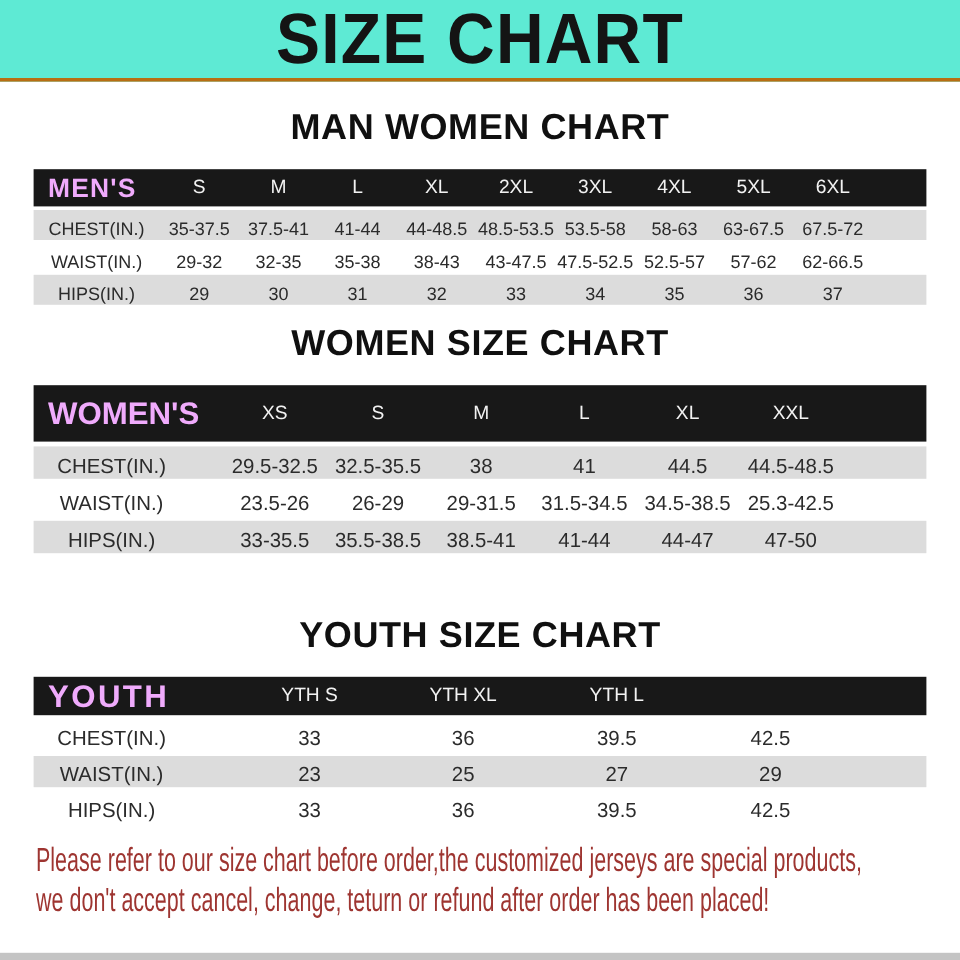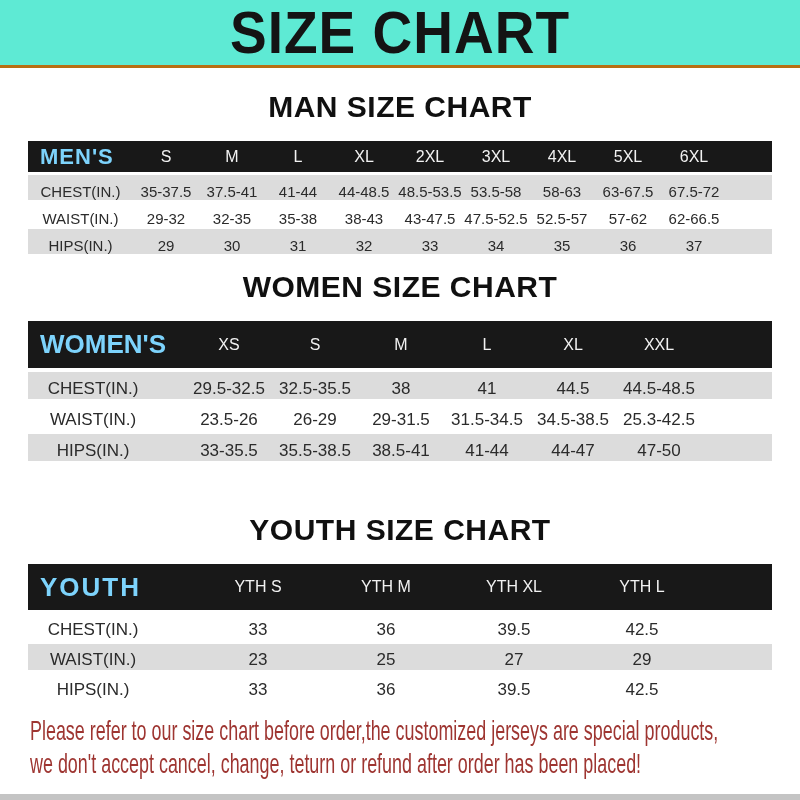--- a/index.html
+++ b/index.html
@@ -19,21 +19,21 @@
   .section-heading{
     margin:0;text-align:center;font-size:30px;font-weight:bold;
     color:#101010;letter-spacing:0.5px;
   }
   .h-men{margin-top:22px}
   .h-women{margin-top:16px}
   .h-youth{margin-top:52px}
 
   .table{margin:17px 28px 0}
   .thead{background:#181818;display:flex;align-items:center}
-  .thead .tlabel{color:#7dd3fc;font-weight:bold;text-align:left;padding-left:12px;box-sizing:border-box}
+  .thead .tlabel{color:#f0abfc;font-weight:bold;text-align:left;padding-left:12px;box-sizing:border-box}
   .thead .c{color:#f2f2f2;text-align:center}
   .trow{display:flex;align-items:flex-end;color:#2b2b2b}
   .trow .tlabel,.trow .c{text-align:center}
   .gray{background:#DCDCDC}
   .sp{flex:1}
 
   
   .men .thead{height:31px}
   .men .thead .tlabel{font-size:22px;letter-spacing:1px}
   .men .thead .c{font-size:16px}
@@ -45,21 +45,21 @@
   
   .women .thead{height:47px}
   .women .thead .tlabel{font-size:26px}
   .women .thead .c{font-size:16px}
   .women .tlabel{width:130px;box-sizing:border-box}
   .women .gap{width:28px}
   .women .c{width:86px}
   .women .trow{height:27px;font-size:17px;margin-top:4px}
 
   
-  .youth .thead{height:46px}
+  .youth .thead{height:32px}
   .youth .thead .tlabel{font-size:26px;letter-spacing:2px}
   .youth .thead .c{font-size:16px}
   .youth .tlabel{width:130px;box-sizing:border-box}
   .youth .gap{width:36px}
   .youth .c{width:128px}
   .youth .trow{height:26px;font-size:17px;margin-top:4px}
 
   .disclaimer{
     margin:14px 0 0 30px;color:#9E3531;font-size:28px;line-height:33px;
     transform:scaleX(0.64);transform-origin:left top;
@@ -71,21 +71,21 @@
 </style>
 </head>
 <body>
 
 <div class="page">
 
   <header class="banner">
     <h1>SIZE CHART</h1>
   </header>
 
-  <h2 class="section-heading h-men">MAN SIZE CHART</h2>
+  <h2 class="section-heading h-men">MAN WOMEN CHART</h2>
 
   <div class="table men">
     <div class="thead">
       <div class="tlabel">MEN'S</div>
       <div class="c">S</div>
       <div class="c">M</div>
       <div class="c">L</div>
       <div class="c">XL</div>
       <div class="c">2XL</div>
       <div class="c">3XL</div>
@@ -184,21 +184,20 @@
     </div>
   </div>
 
   <h2 class="section-heading h-youth">YOUTH SIZE CHART</h2>
 
   <div class="table youth">
     <div class="thead">
       <div class="tlabel">YOUTH</div>
       <div class="gap"></div>
       <div class="c">YTH S</div>
-      <div class="c">YTH M</div>
       <div class="c">YTH XL</div>
       <div class="c">YTH L</div>
       <div class="sp"></div>
     </div>
     <div class="trow">
       <div class="tlabel">CHEST(IN.)</div>
       <div class="gap"></div>
       <div class="c">33</div>
       <div class="c">36</div>
       <div class="c">39.5</div>

